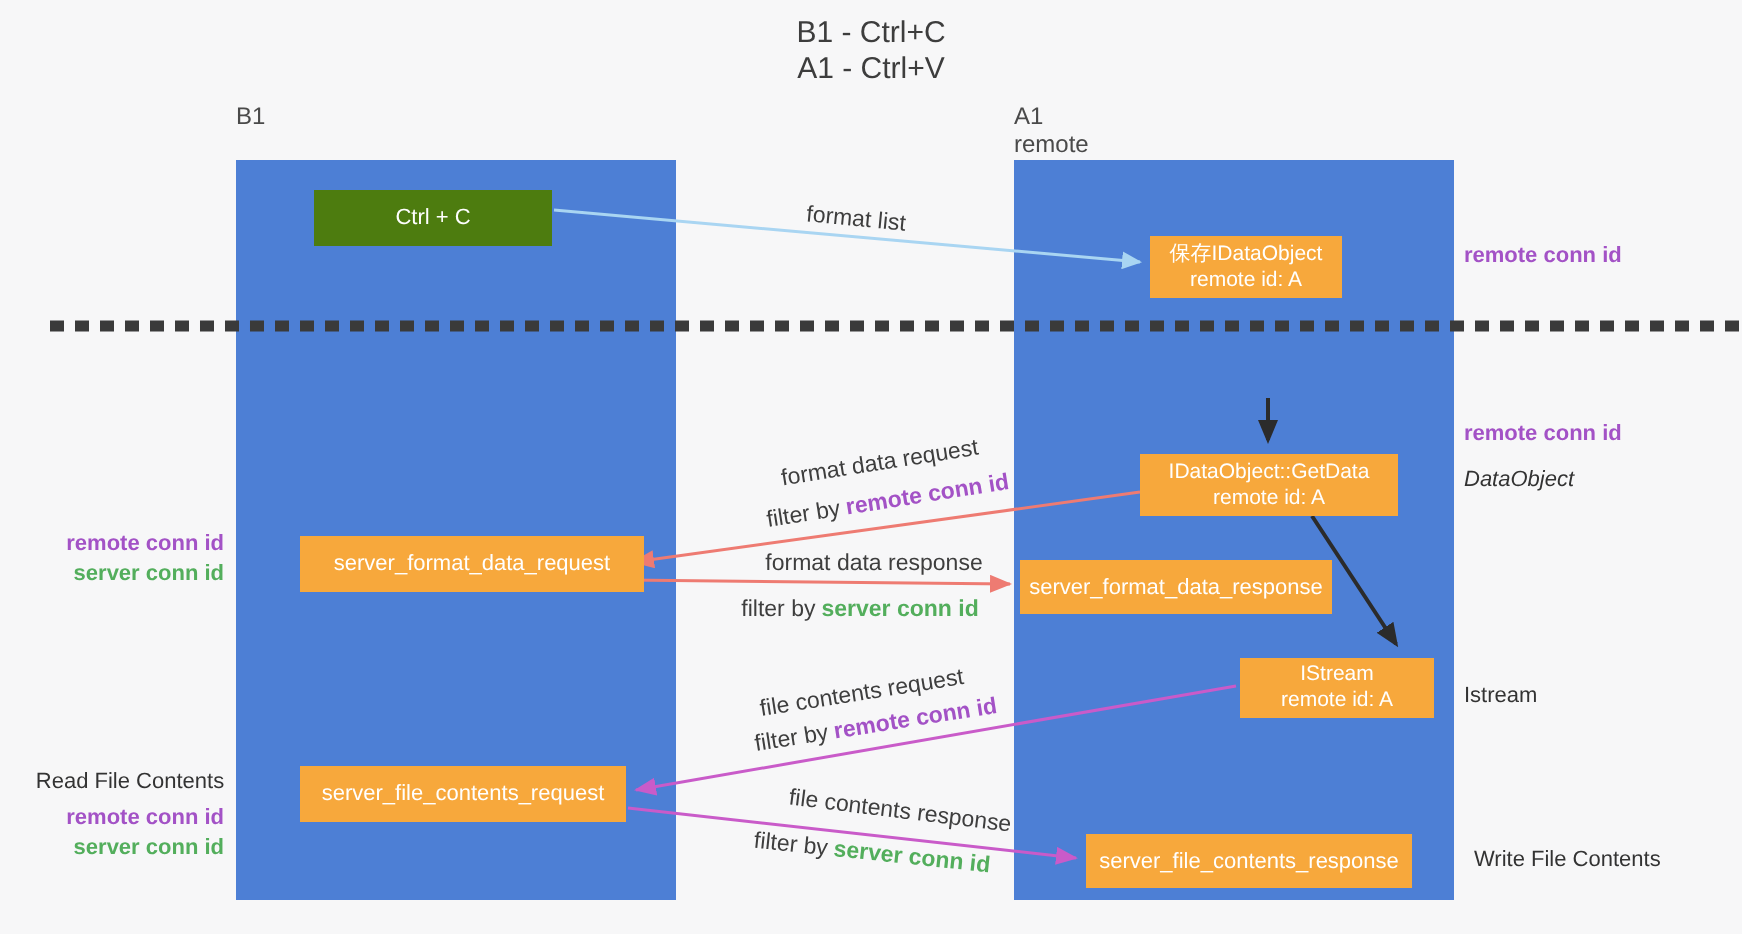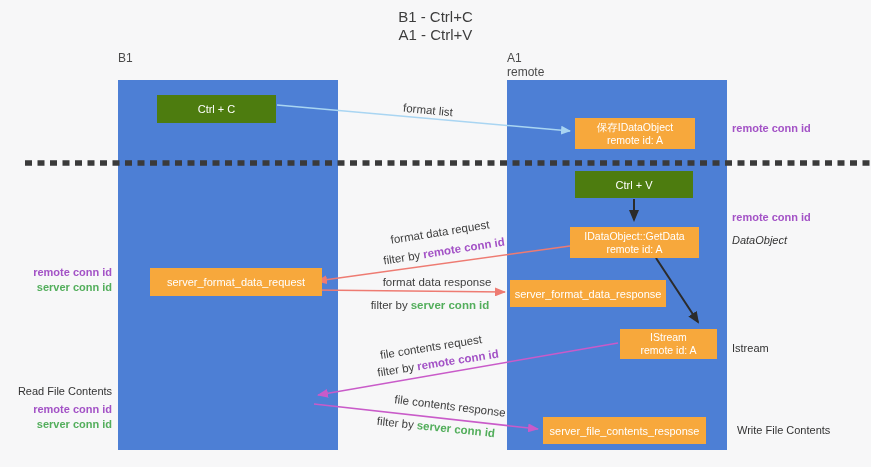--- a/index.html
+++ b/index.html
@@ -80,27 +80,27 @@
 
     <line x1="618" y1="343" x2="318" y2="395" stroke="#c95bc9" stroke-width="1.5" marker-end="url(#mk-magenta)"></line>
 
     <line x1="314" y1="404" x2="538" y2="429" stroke="#c95bc9" stroke-width="1.5" marker-end="url(#mk-magenta)"></line>
   </svg>
 
   <div class="box greenbx" style="left:157px; top:95px; width:119px; height:28px;">Ctrl + C</div>
 
   <div class="box orange" style="left:150px; top:268px; width:172px; height:28px;">server_format_data_request</div>
 
+  <div class="box orange" style="left:150px; top:383px; width:163px; height:28px;">server_file_contents_request</div>
 
-  <div class="box orange two-line" style="left:575px; top:118px; width:120px; height:31px;">
+  <div class="box orange two-line" style="left:575px; top:118px; width:96px; height:31px;">
     <span>保存IDataObject</span>
     <span>remote id: A</span>
   </div>
 
-  <div class="box greenbx" style="left:575px; top:171px; width:118px; height:27px;">Ctrl + V</div>
 
   <div class="box orange two-line" style="left:570px; top:227px; width:129px; height:31px;">
     <span>IDataObject::GetData</span>
     <span>remote id: A</span>
   </div>
 
   <div class="box orange" style="left:510px; top:280px; width:156px; height:27px;">server_format_data_response</div>
 
   <div class="box orange two-line" style="left:620px; top:329px; width:97px; height:30px;">
     <span>IStream</span>

